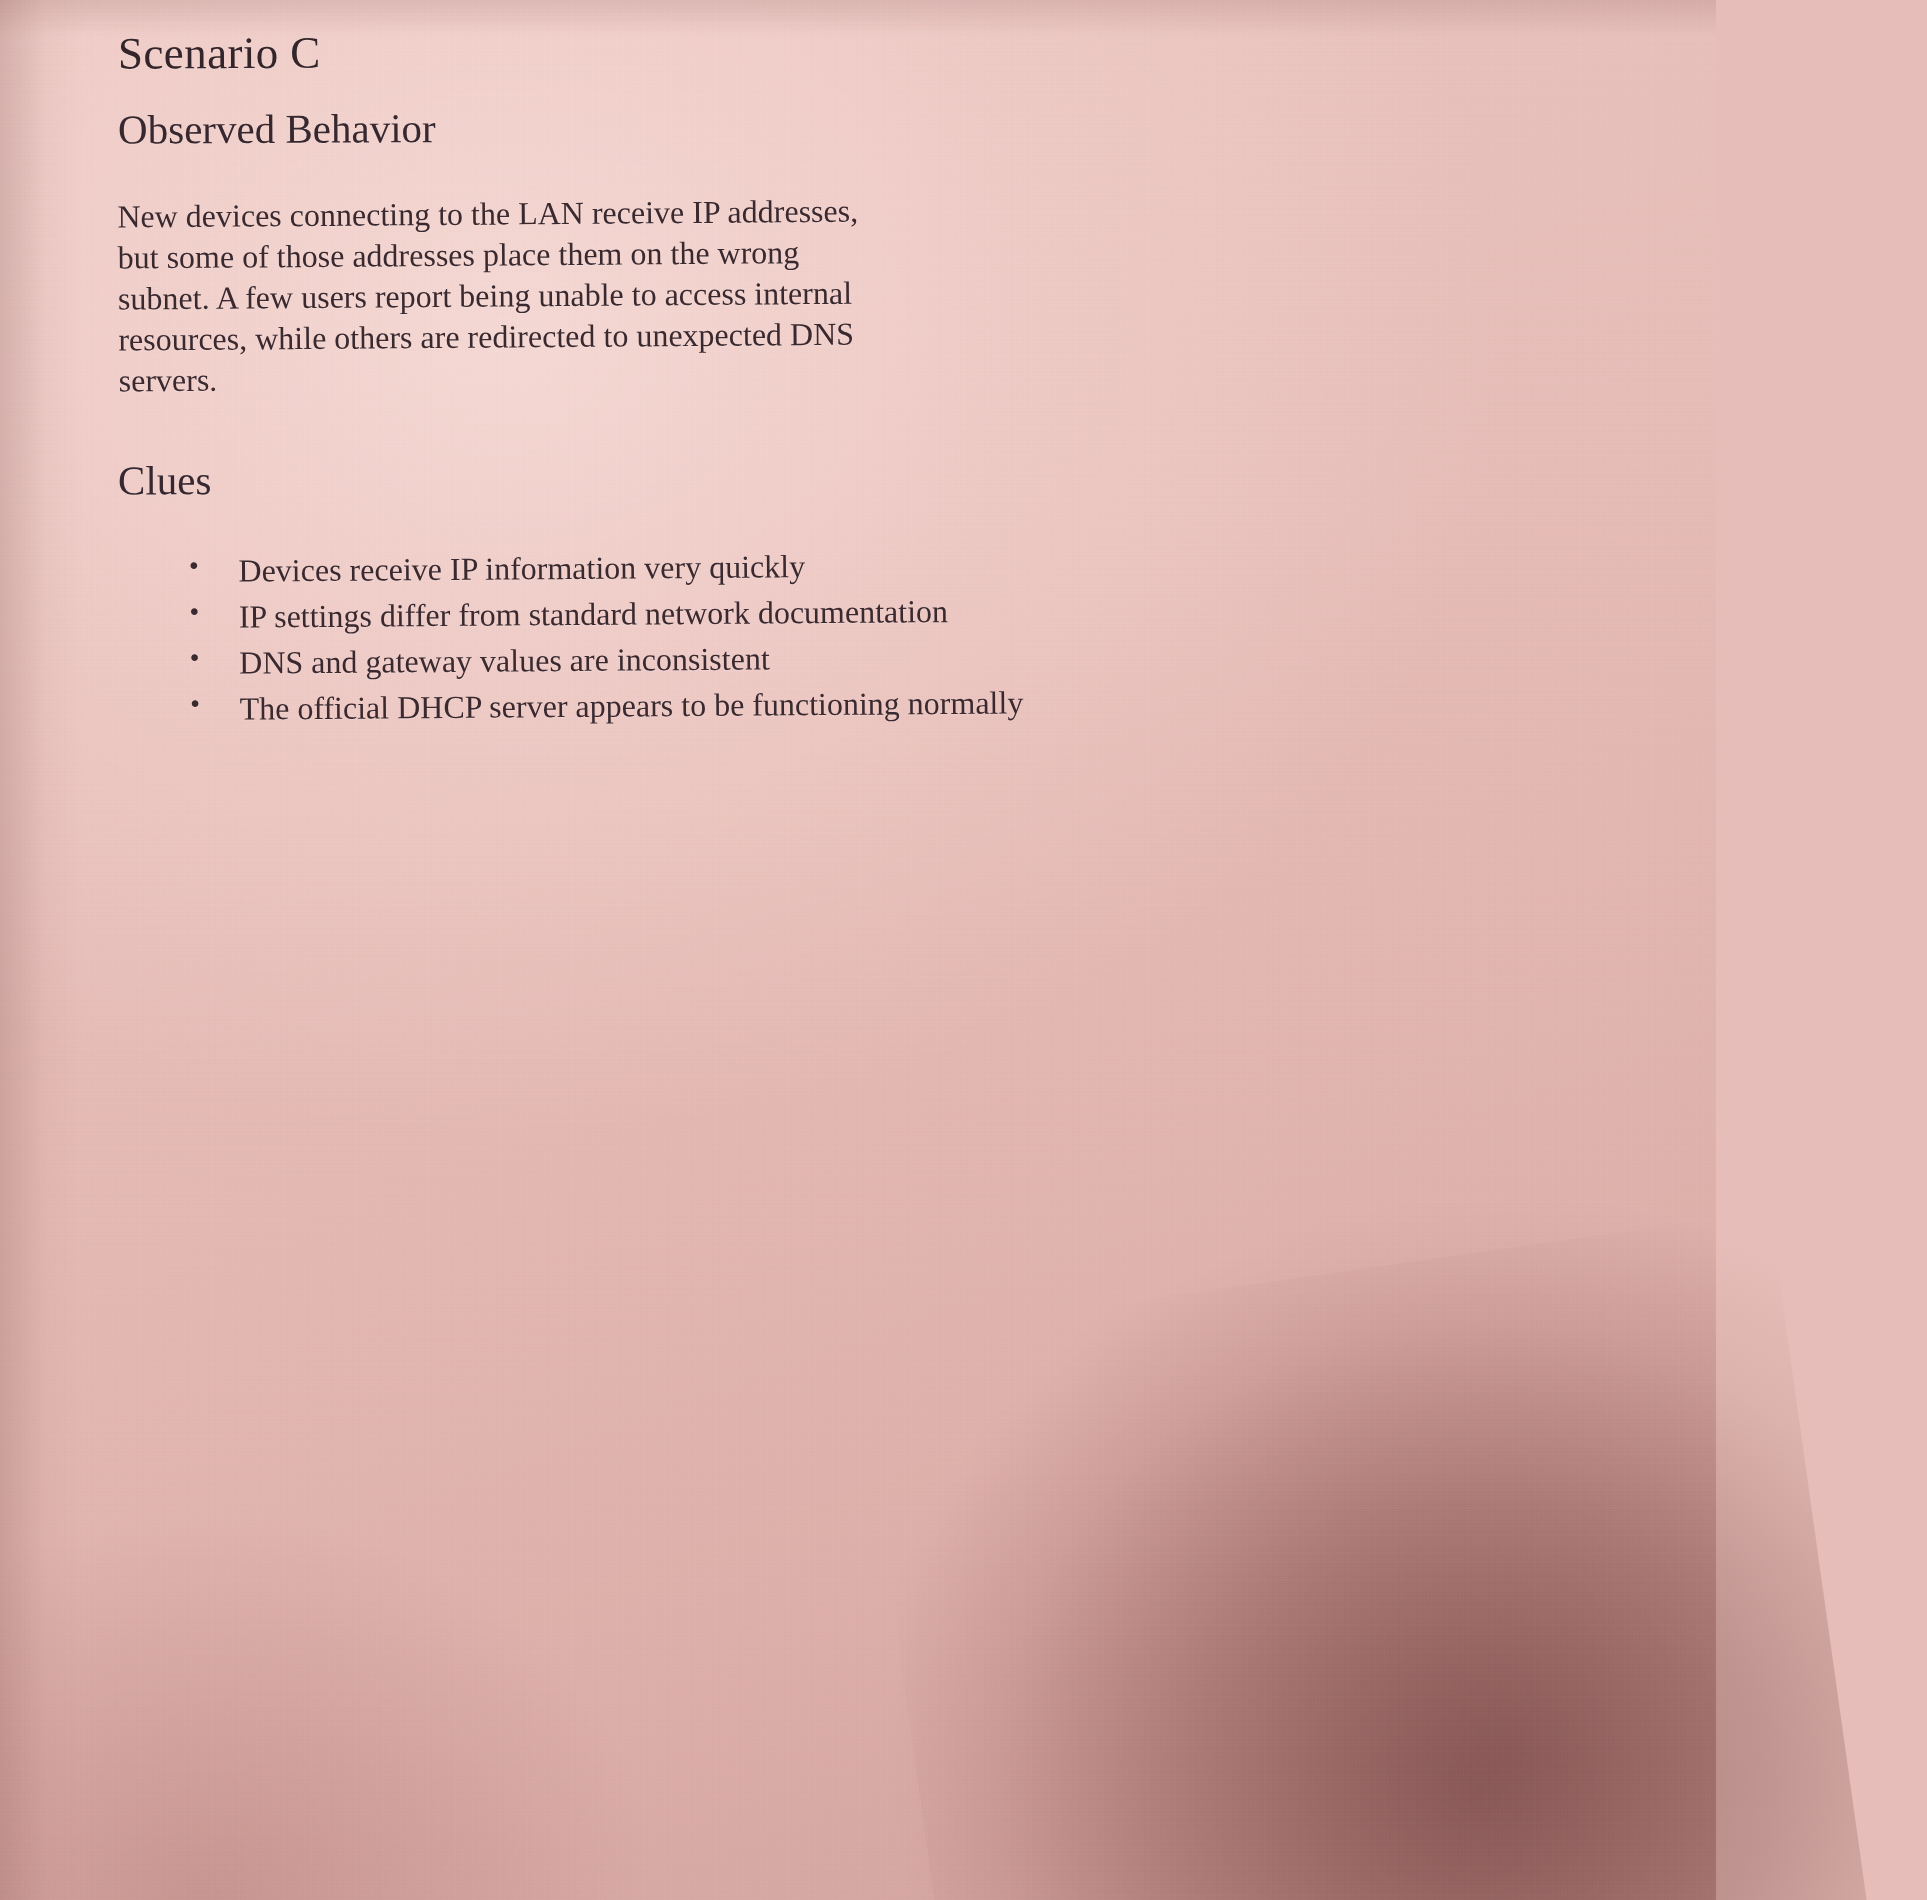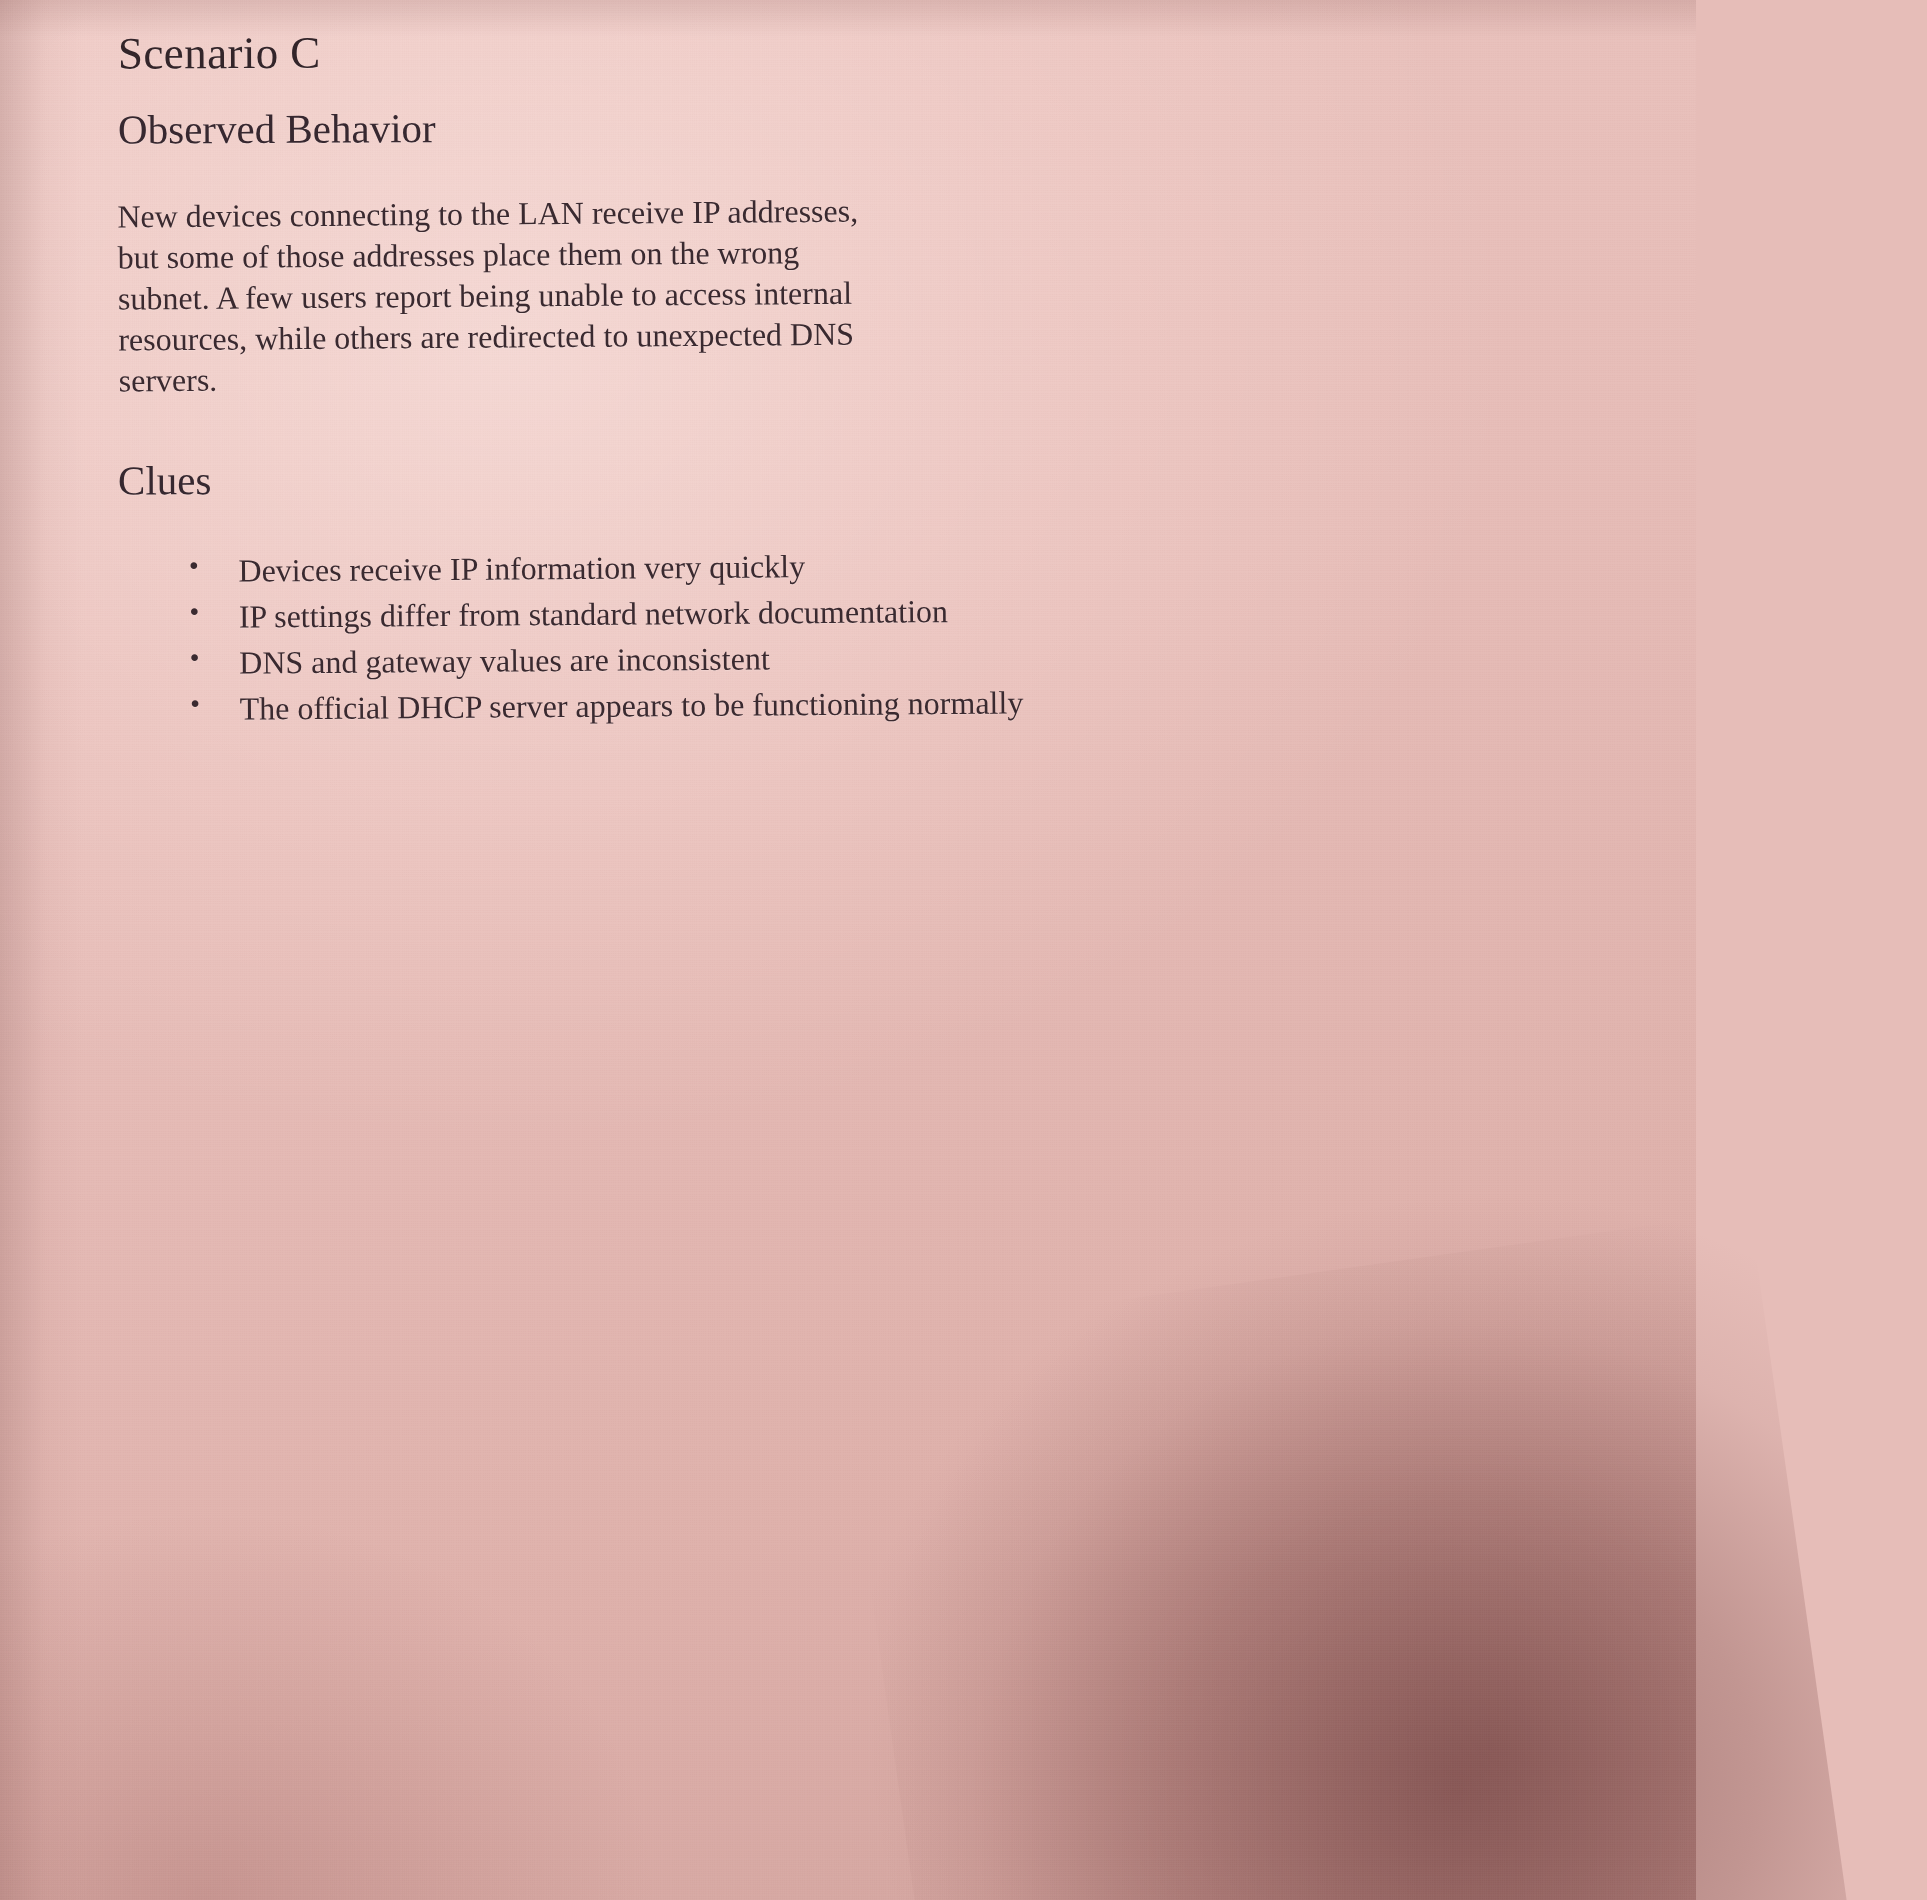--- a/index.html
+++ b/index.html
@@ -17,20 +17,21 @@
   
   .photo {
     position: relative;
     width: 1696px;
     height: 1900px;
     background:
       radial-gradient(ellipse 1384px 1108px at 30% 18%, rgba(255,236,232,0.55) 0%, rgba(255,228,223,0.22) 45%, rgba(255,220,215,0.0) 72%),
       radial-gradient(ellipse 831px 738px at 88% 92%, rgba(120,68,66,0.45) 0%, rgba(140,84,82,0.22) 40%, rgba(160,100,98,0.0) 75%),
       radial-gradient(ellipse 646px 554px at 12% 100%, rgba(150,92,90,0.30) 0%, rgba(170,110,108,0.0) 70%),
       linear-gradient(160deg, #ecc6c1 0%, #e7bdb8 40%, #dfb1ab 72%, #d0a09b 100%);
+    padding-left: 20px;
   }
   
   .grain {
     position: absolute;
     inset: 0;
     pointer-events: none;
     opacity: 0.35;
     background-image:
       repeating-linear-gradient(0deg, rgba(255,255,255,0.035) 0px, rgba(255,255,255,0.035) 0.9px, rgba(0,0,0,0.02) 0.9px, rgba(0,0,0,0.02) 1.8px),
       repeating-linear-gradient(90deg, rgba(255,255,255,0.03) 0px, rgba(255,255,255,0.03) 0.9px, rgba(0,0,0,0.015) 0.9px, rgba(0,0,0,0.015) 1.8px);

